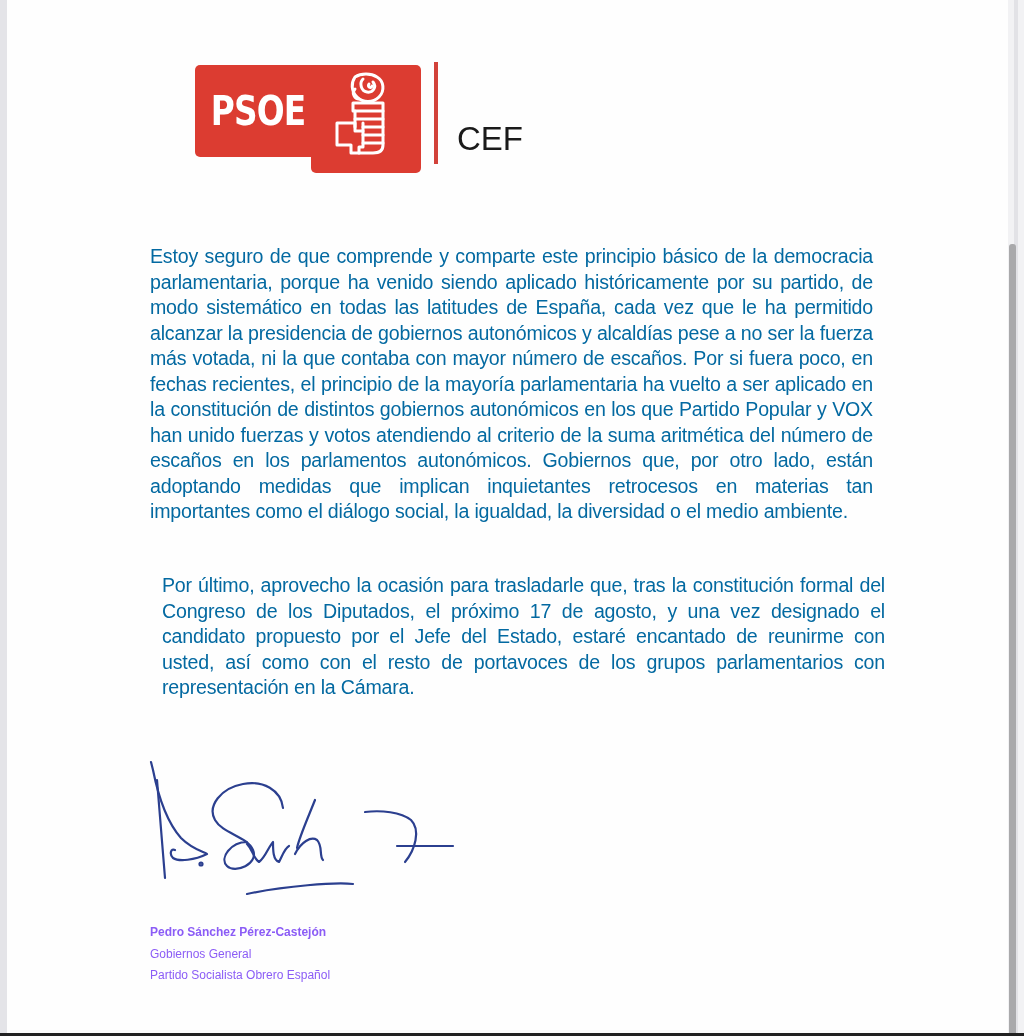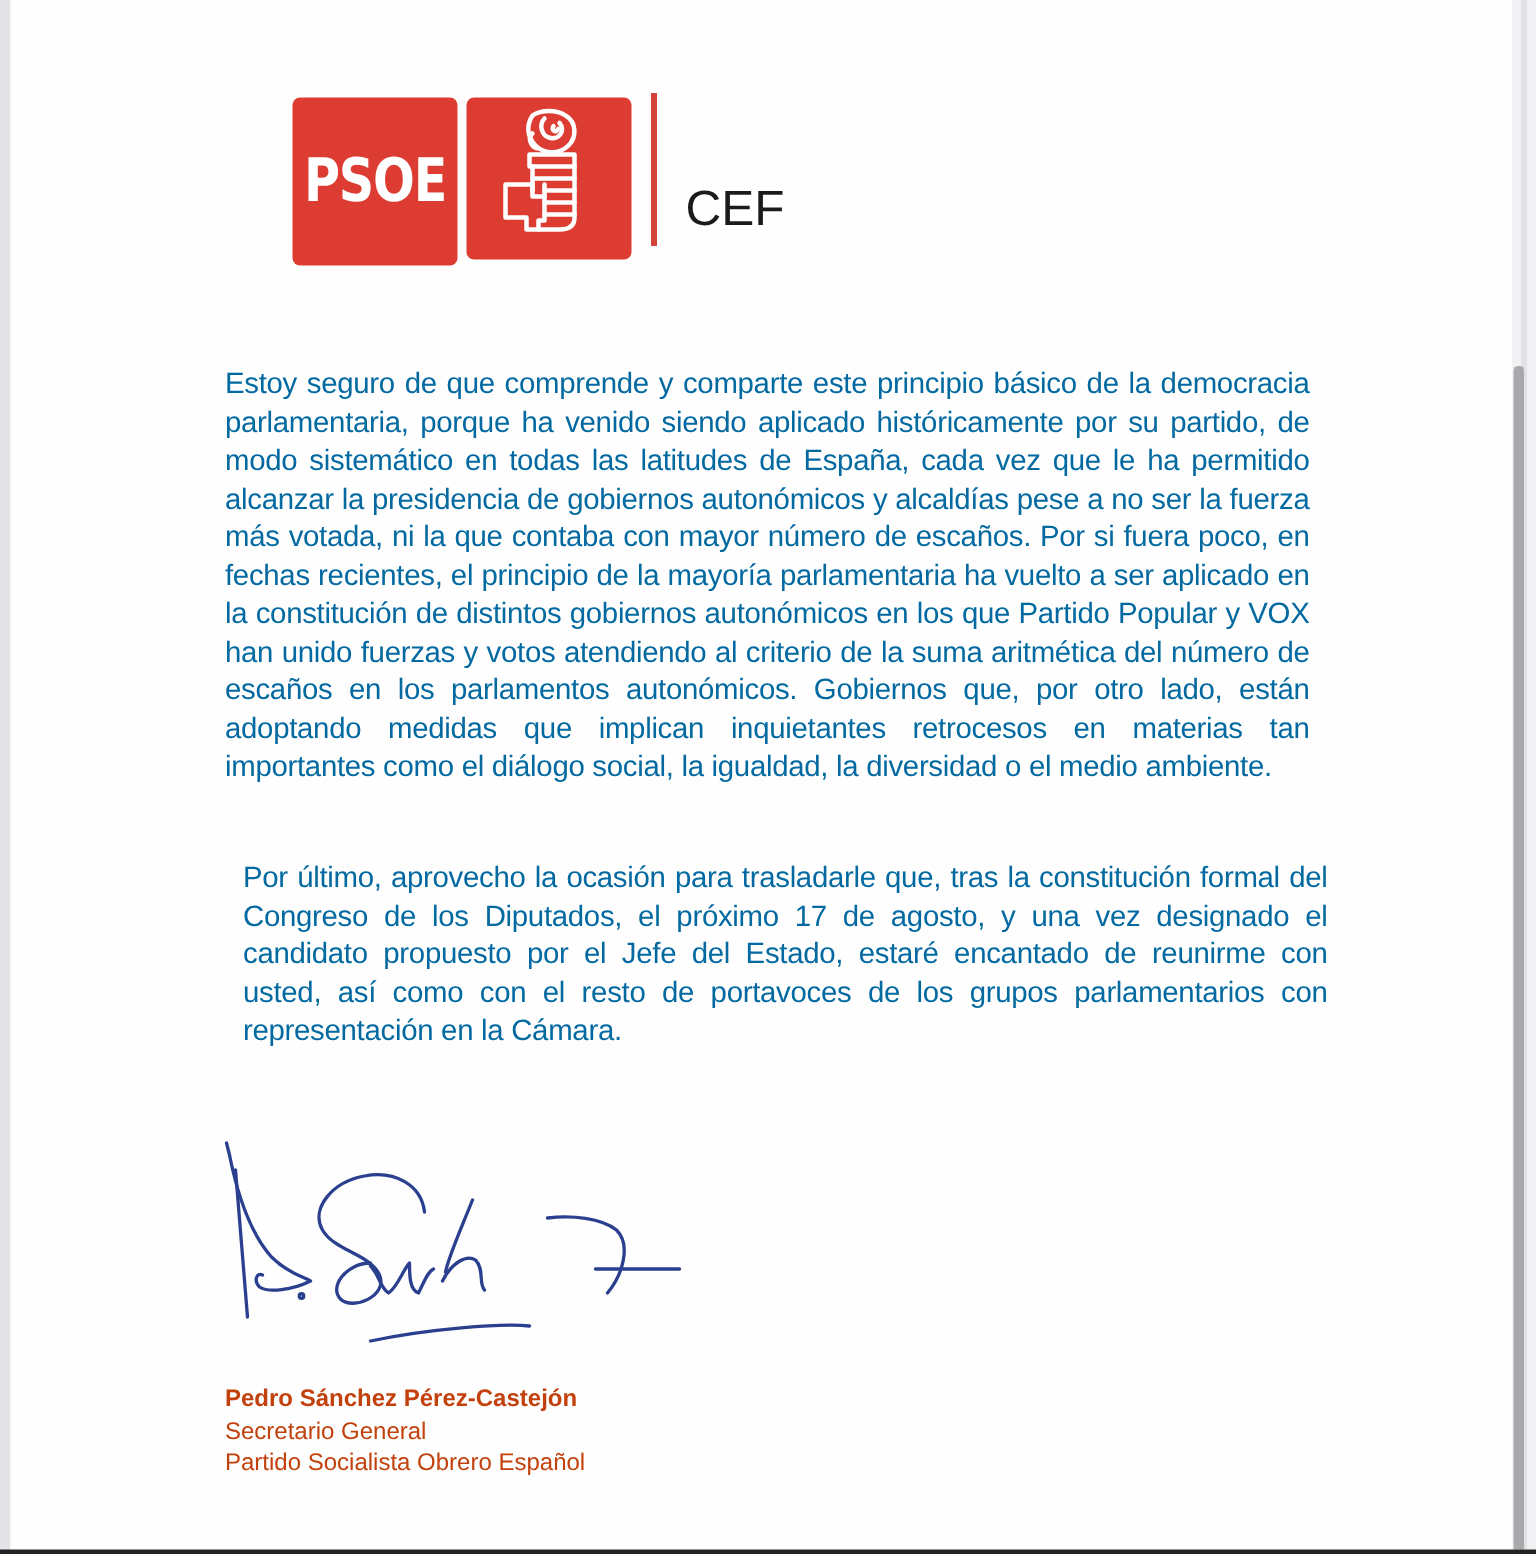--- a/index.html
+++ b/index.html
@@ -28,21 +28,21 @@
       position: absolute; left: 1009px; top: 244px; width: 7px; height: 789px;
       background: #a9a9ab; border-radius: 3px 3px 0 0;
     }
     .bottom-edge {
       position: absolute; left: 0; top: 1033px; width: 1024px; height: 3px;
       background: #222;
     }
     .logo-box {
       position: absolute; background: #dc3c31; border-radius: 5px;
     }
-    .logo-psoe { left: 195px; top: 65px; width: 110px; height: 112px; }
+    .logo-psoe { left: 195px; top: 65px; width: 110px; height: 92px; padding-left: 16px; }
     .logo-fist { left: 311px; top: 65px; width: 110px; height: 108px; }
     .psoe-text {
       position: absolute; left: 0; top: 0; width: 100%; height: 100%;
       display: flex; align-items: center; justify-content: center;
       color: #fff; font-weight: bold; font-size: 40px; letter-spacing: -1px;
       font-family: "DejaVu Sans", sans-serif;
       transform: scaleX(0.82);
     }
     .logo-divider {
       position: absolute; left: 434px; top: 62px; width: 4px; height: 102px;
@@ -56,21 +56,21 @@
       font-size: 19.6px; line-height: 25.5px; color: #0369a1;
       text-align: justify; letter-spacing: -0.2px;
       font-family: "Liberation Sans", sans-serif;
     }
     .p1 { top: 244px; }
     .p2 { top: 561px; }
     .signature {
       position: absolute; left: 135px; top: 750px; width: 340px; height: 150px;
     }
     .signer {
-      position: absolute; left: 150px; top: 922px; font-size: 16px; line-height: 21.5px; color: #c2410c;
+      position: absolute; left: 150px; top: 922px; font-size: 12px; line-height: 21.5px; color: #8b5cf6;
     }
     .signer .name { font-weight: bold; }
   </style>
 </head>
 <body>
 
 <div class="left-edge"></div>
 <div class="page"></div>
 
 <div class="logo-box logo-psoe">
@@ -116,21 +116,21 @@
     <path d="M180 50 C172 70 164 88 162 98"></path>
     <path d="M160 104 C166 92 176 86 182 90 C188 96 184 106 188 110"></path>
     <path d="M230 62 C246 60 266 62 276 70 C286 80 280 100 270 112"></path>
     <path d="M262 96 L318 96"></path>
     <path d="M112 144 C150 136 200 132 218 134"></path>
   </g>
 </svg>
 
 <div class="signer">
   <div class="name">Pedro Sánchez Pérez-Castejón</div>
-  <div>Secretario General</div>
+  <div>Gobiernos General</div>
   <div>Partido Socialista Obrero Español</div>
 </div>
 
 <div class="scroll-track">
   <div class="rail"></div>
 </div>
 <div class="scroll-thumb"></div>
 <div class="bottom-edge"></div>
 
 </body></html>

